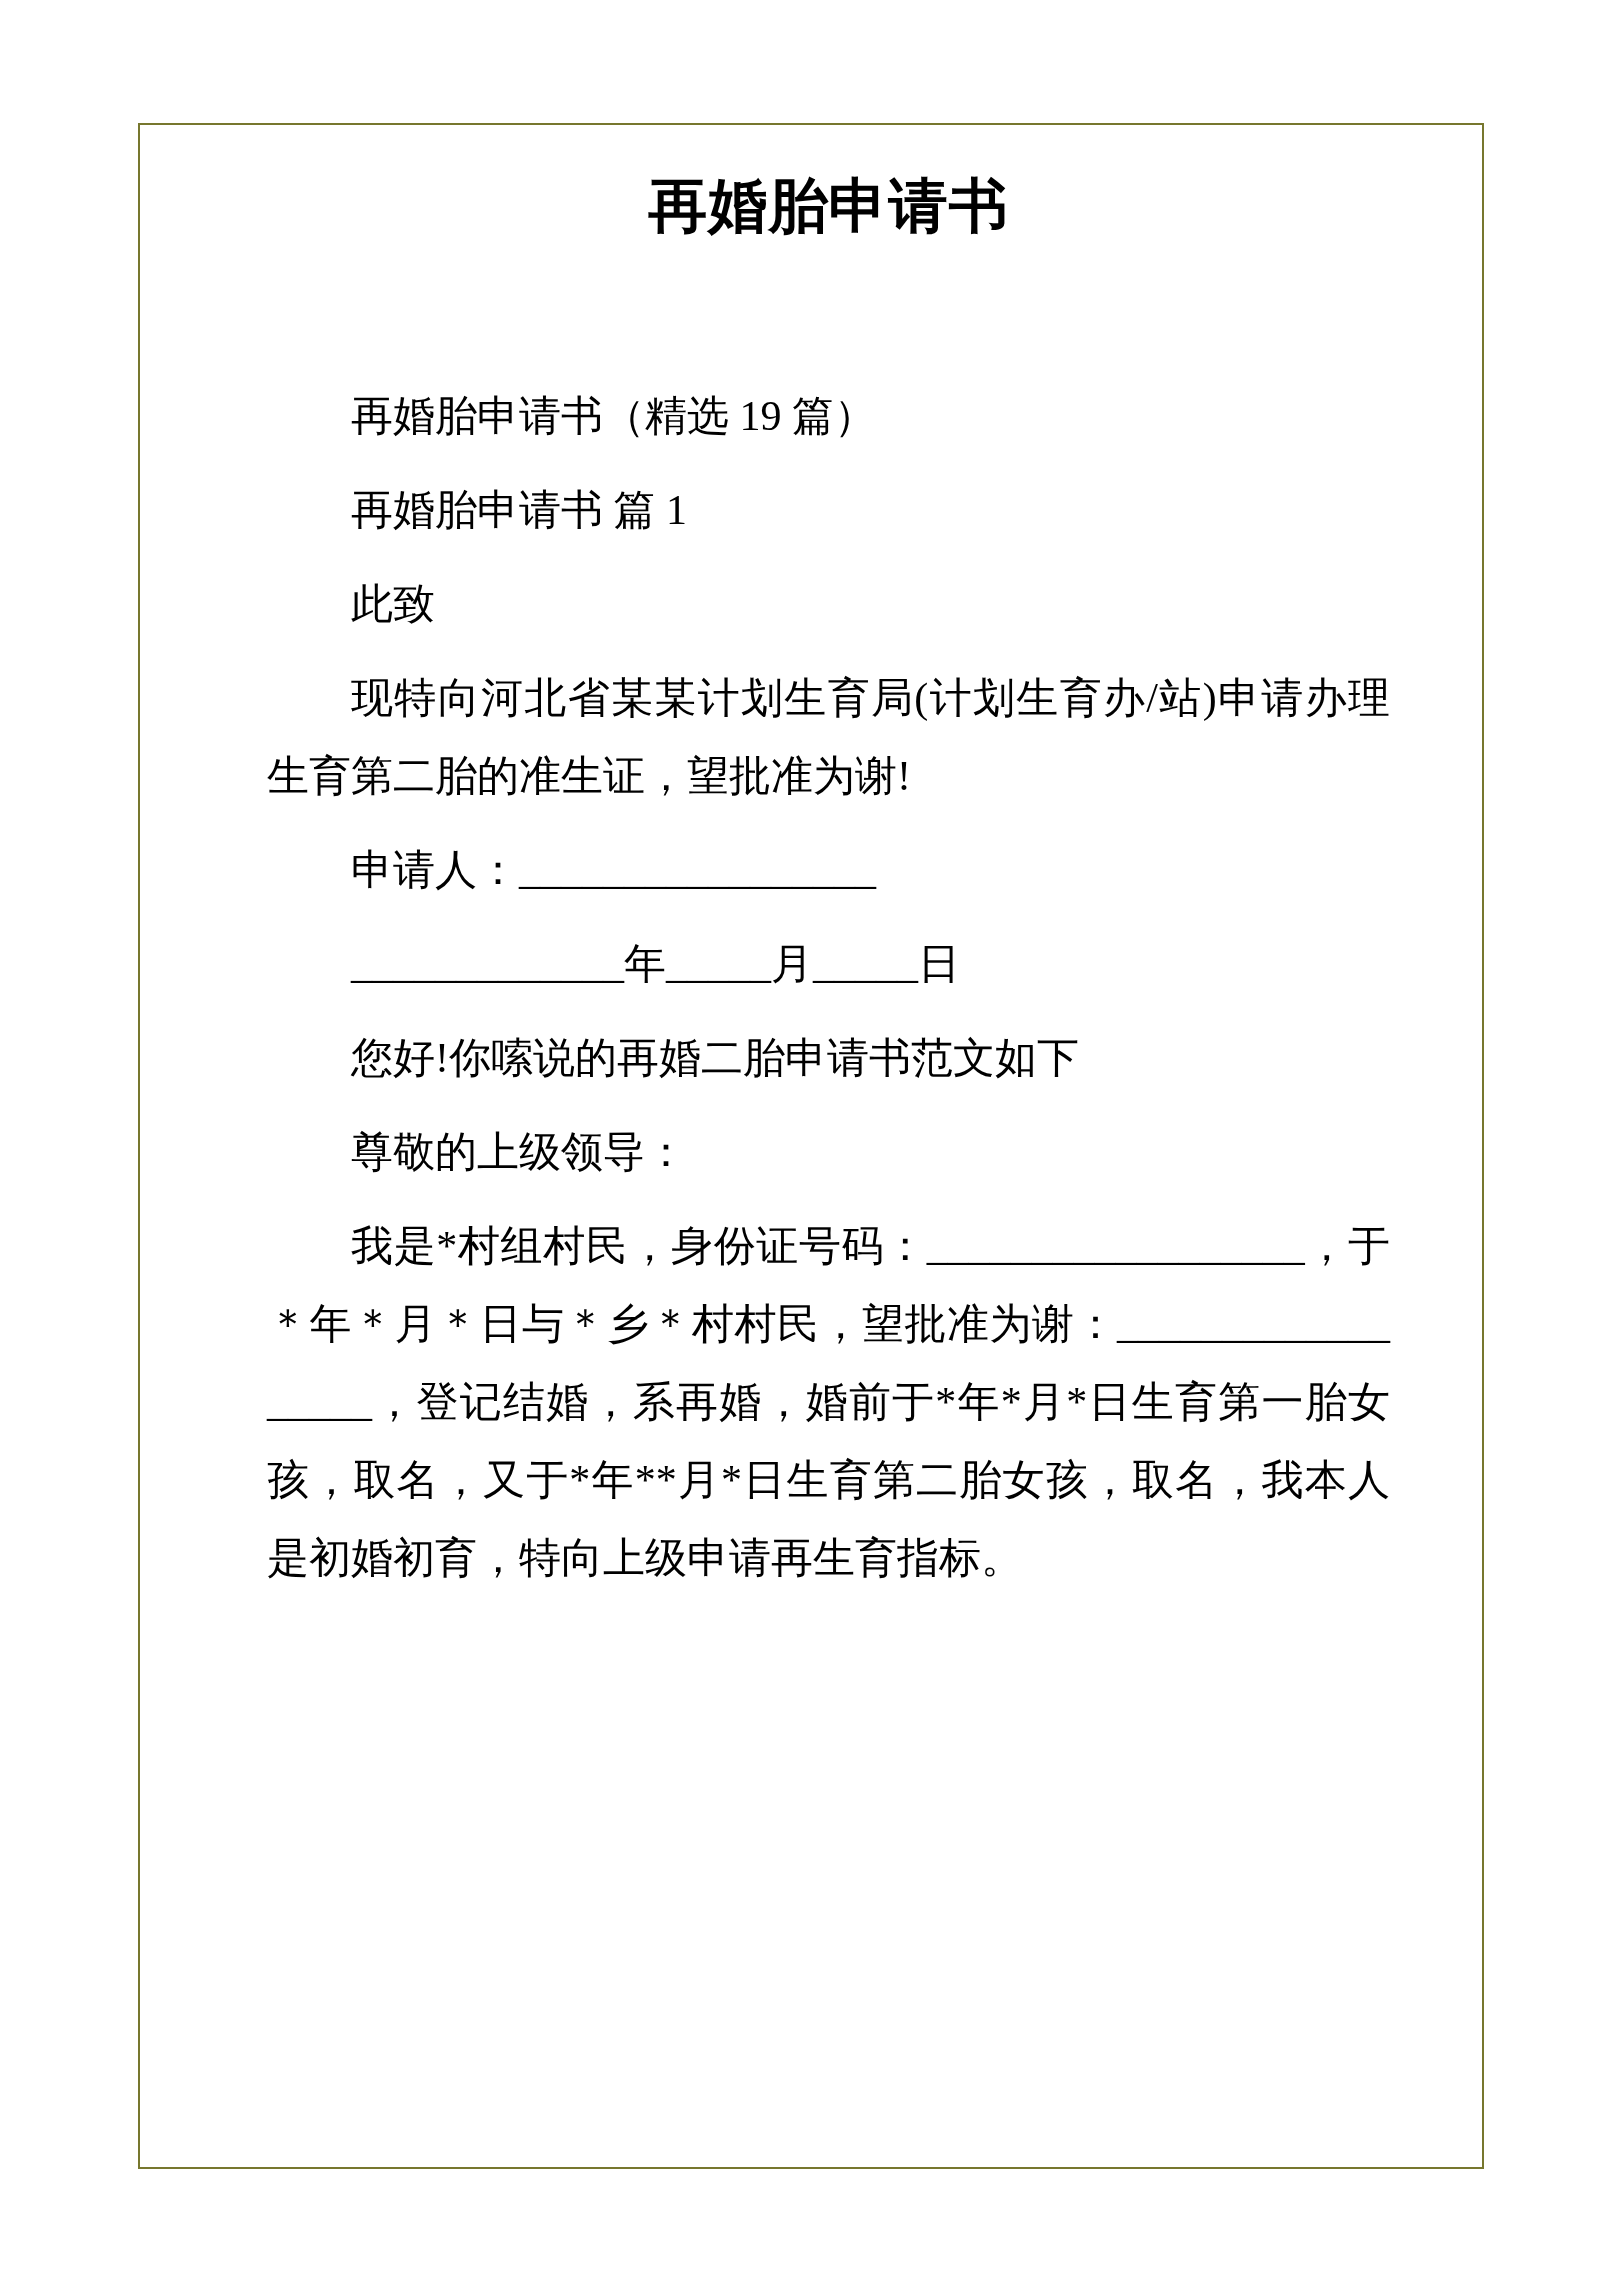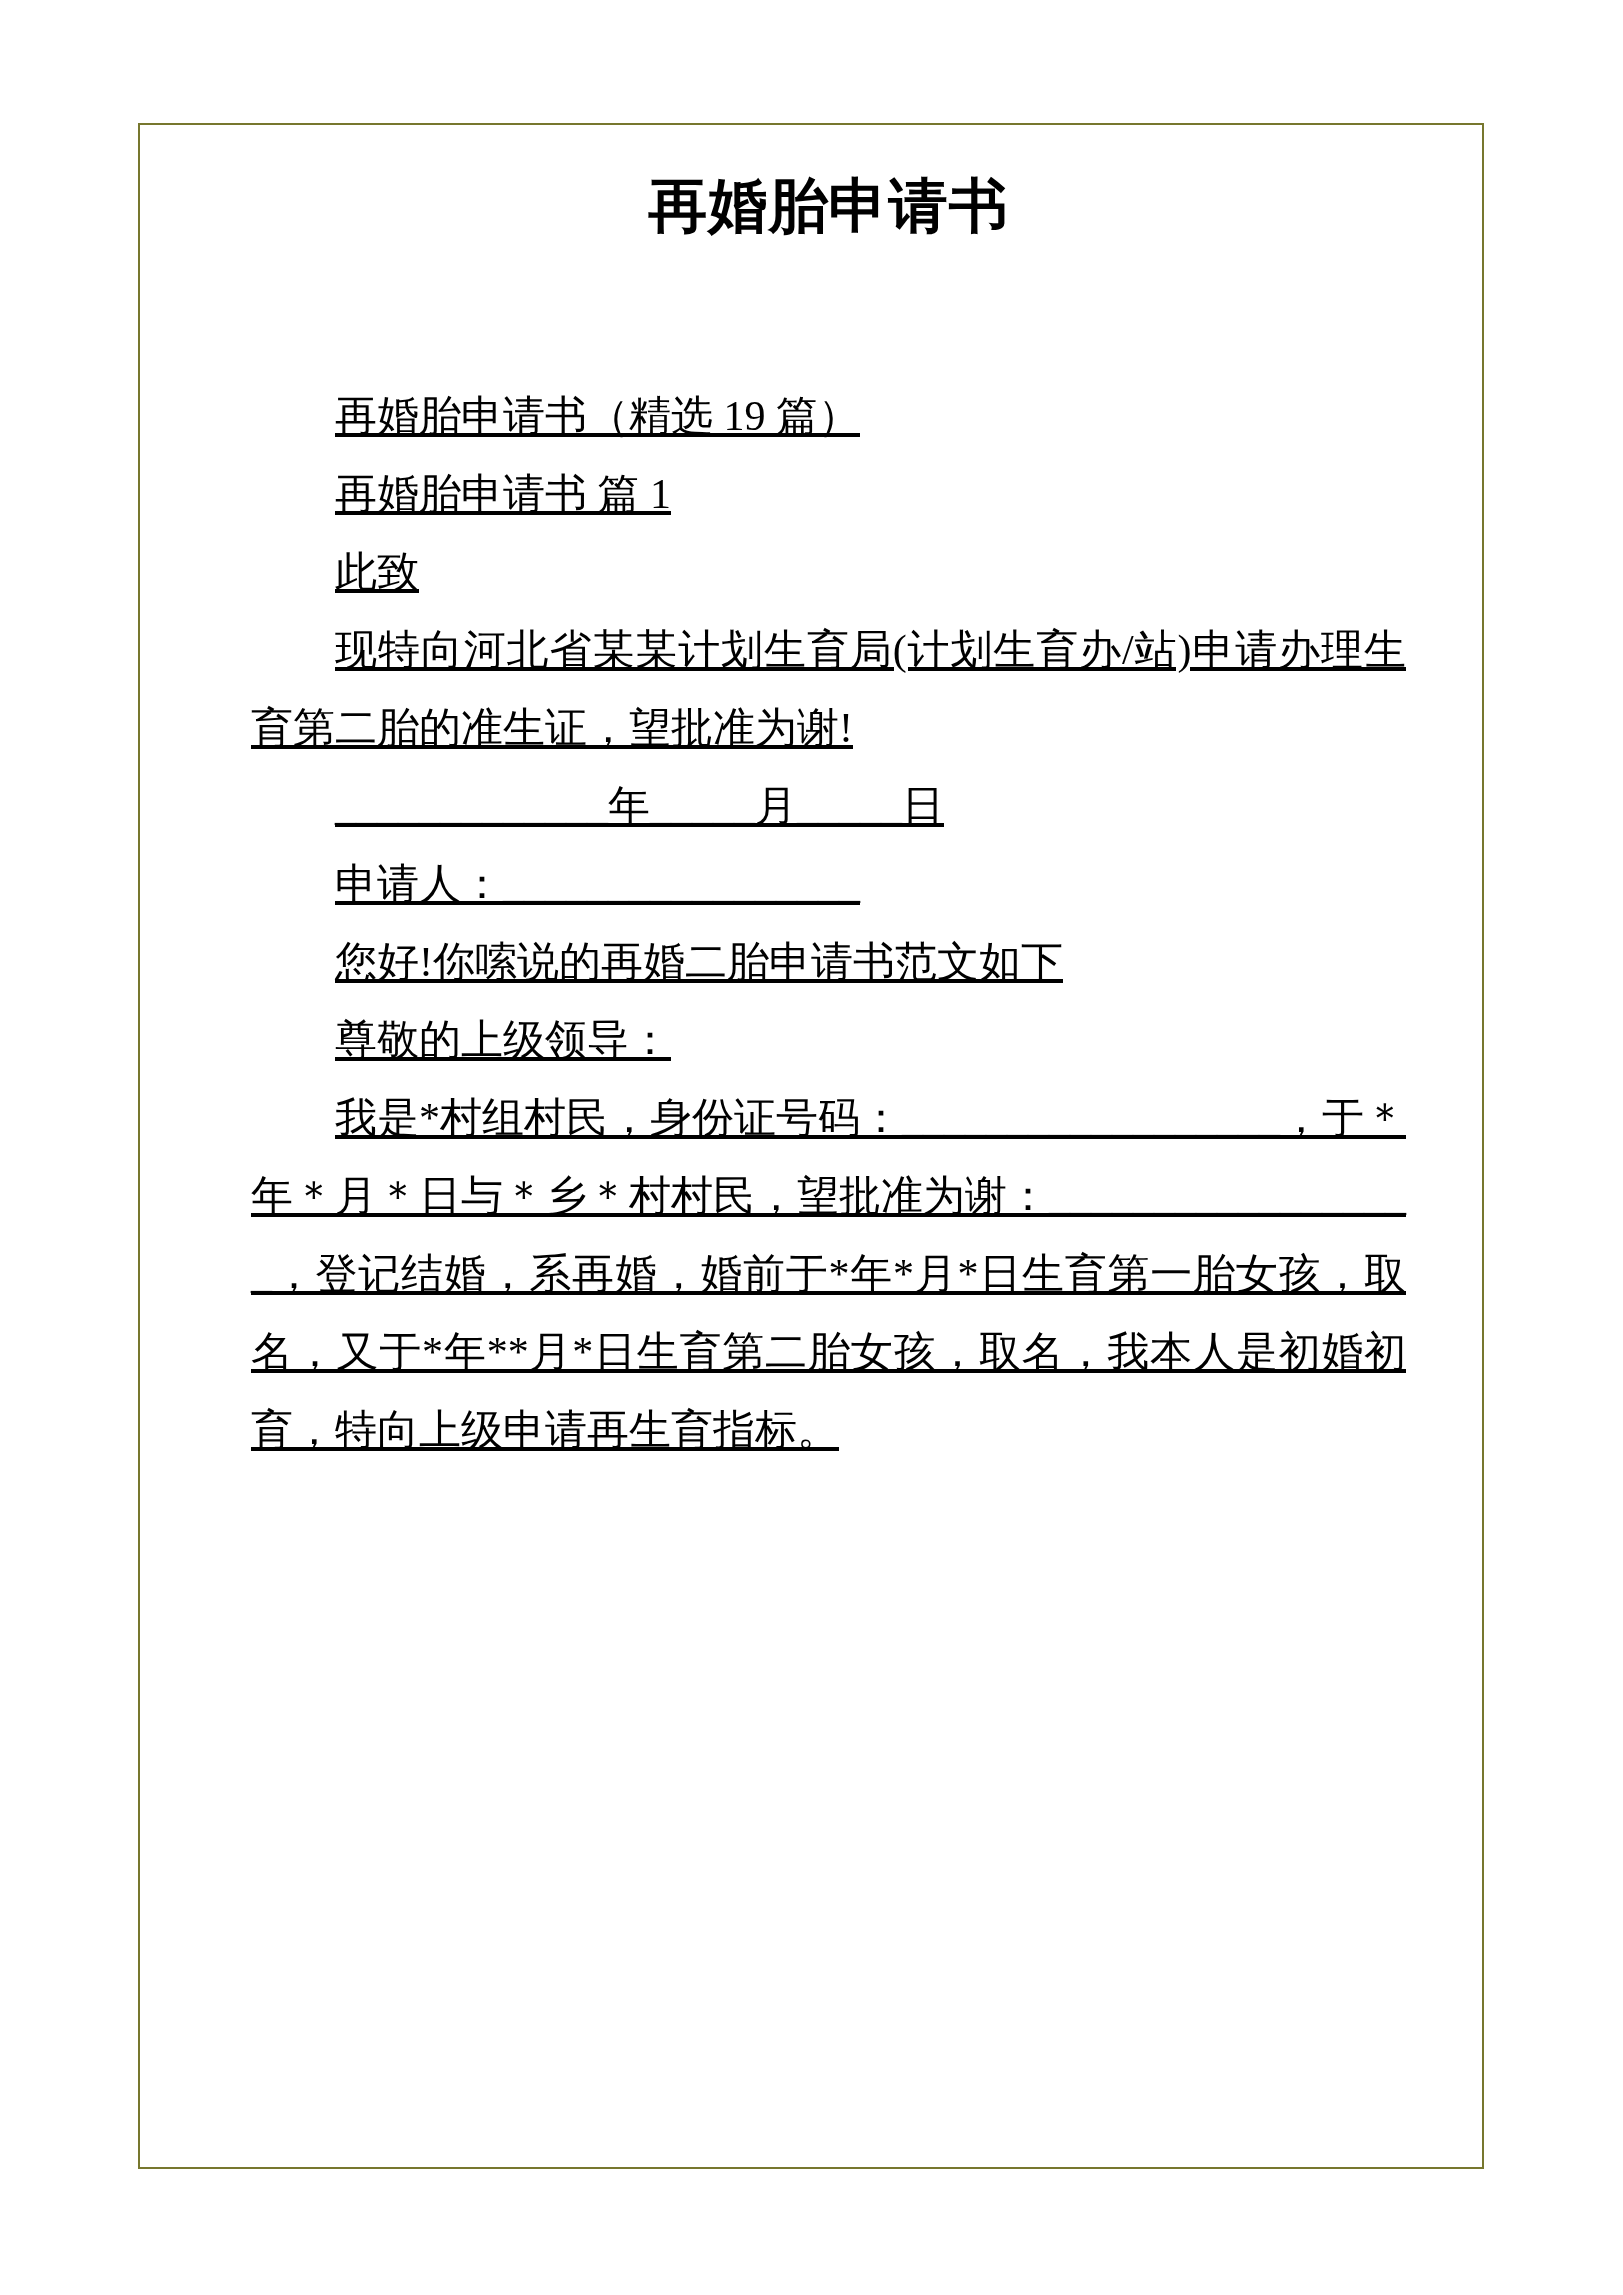--- a/index.html
+++ b/index.html
@@ -33,43 +33,42 @@
   }
   .doc-title {
     margin: 0 0 132px 0;
     font-size: 59px;
     line-height: 1.3;
     font-weight: bold;
     text-align: center;
     letter-spacing: 1.1px;
   }
   .body-text p {
-    margin: 0;
+    margin: 16px;
     font-size: 42px;
     line-height: 78px;
     text-indent: 2em;
     text-align: justify;
     word-break: break-all;
     overflow-wrap: anywhere;
-    text-decoration: underline;
   }
 </style>
 </head>
 <body>
 
 <div class="page">
   <div class="page-border"></div>
   <div class="content">
     <h1 class="doc-title">再婚胎申请书</h1>
     <div class="body-text">
       <p>再婚胎申请书（精选 19 篇）</p>
       <p>再婚胎申请书  篇 1</p>
       <p>此致</p>
       <p>现特向河北省某某计划生育局(计划生育办/站)申请办理生育第二胎的准生证，望批准为谢!</p>
+      <p>申请人：_________________</p>
       <p>_____________年_____月_____日</p>
-      <p>申请人：_________________</p>
       <p>您好!你嗦说的再婚二胎申请书范文如下</p>
       <p>尊敬的上级领导：</p>
       <p>我是*村组村民，身份证号码：__________________，于＊年＊月＊日与＊乡＊村村民，望批准为谢：__________________，登记结婚，系再婚，婚前于*年*月*日生育第一胎女孩，取名，又于*年**月*日生育第二胎女孩，取名，我本人是初婚初育，特向上级申请再生育指标。</p>
     </div>
   </div>
 </div>
 
 
 </body></html>

